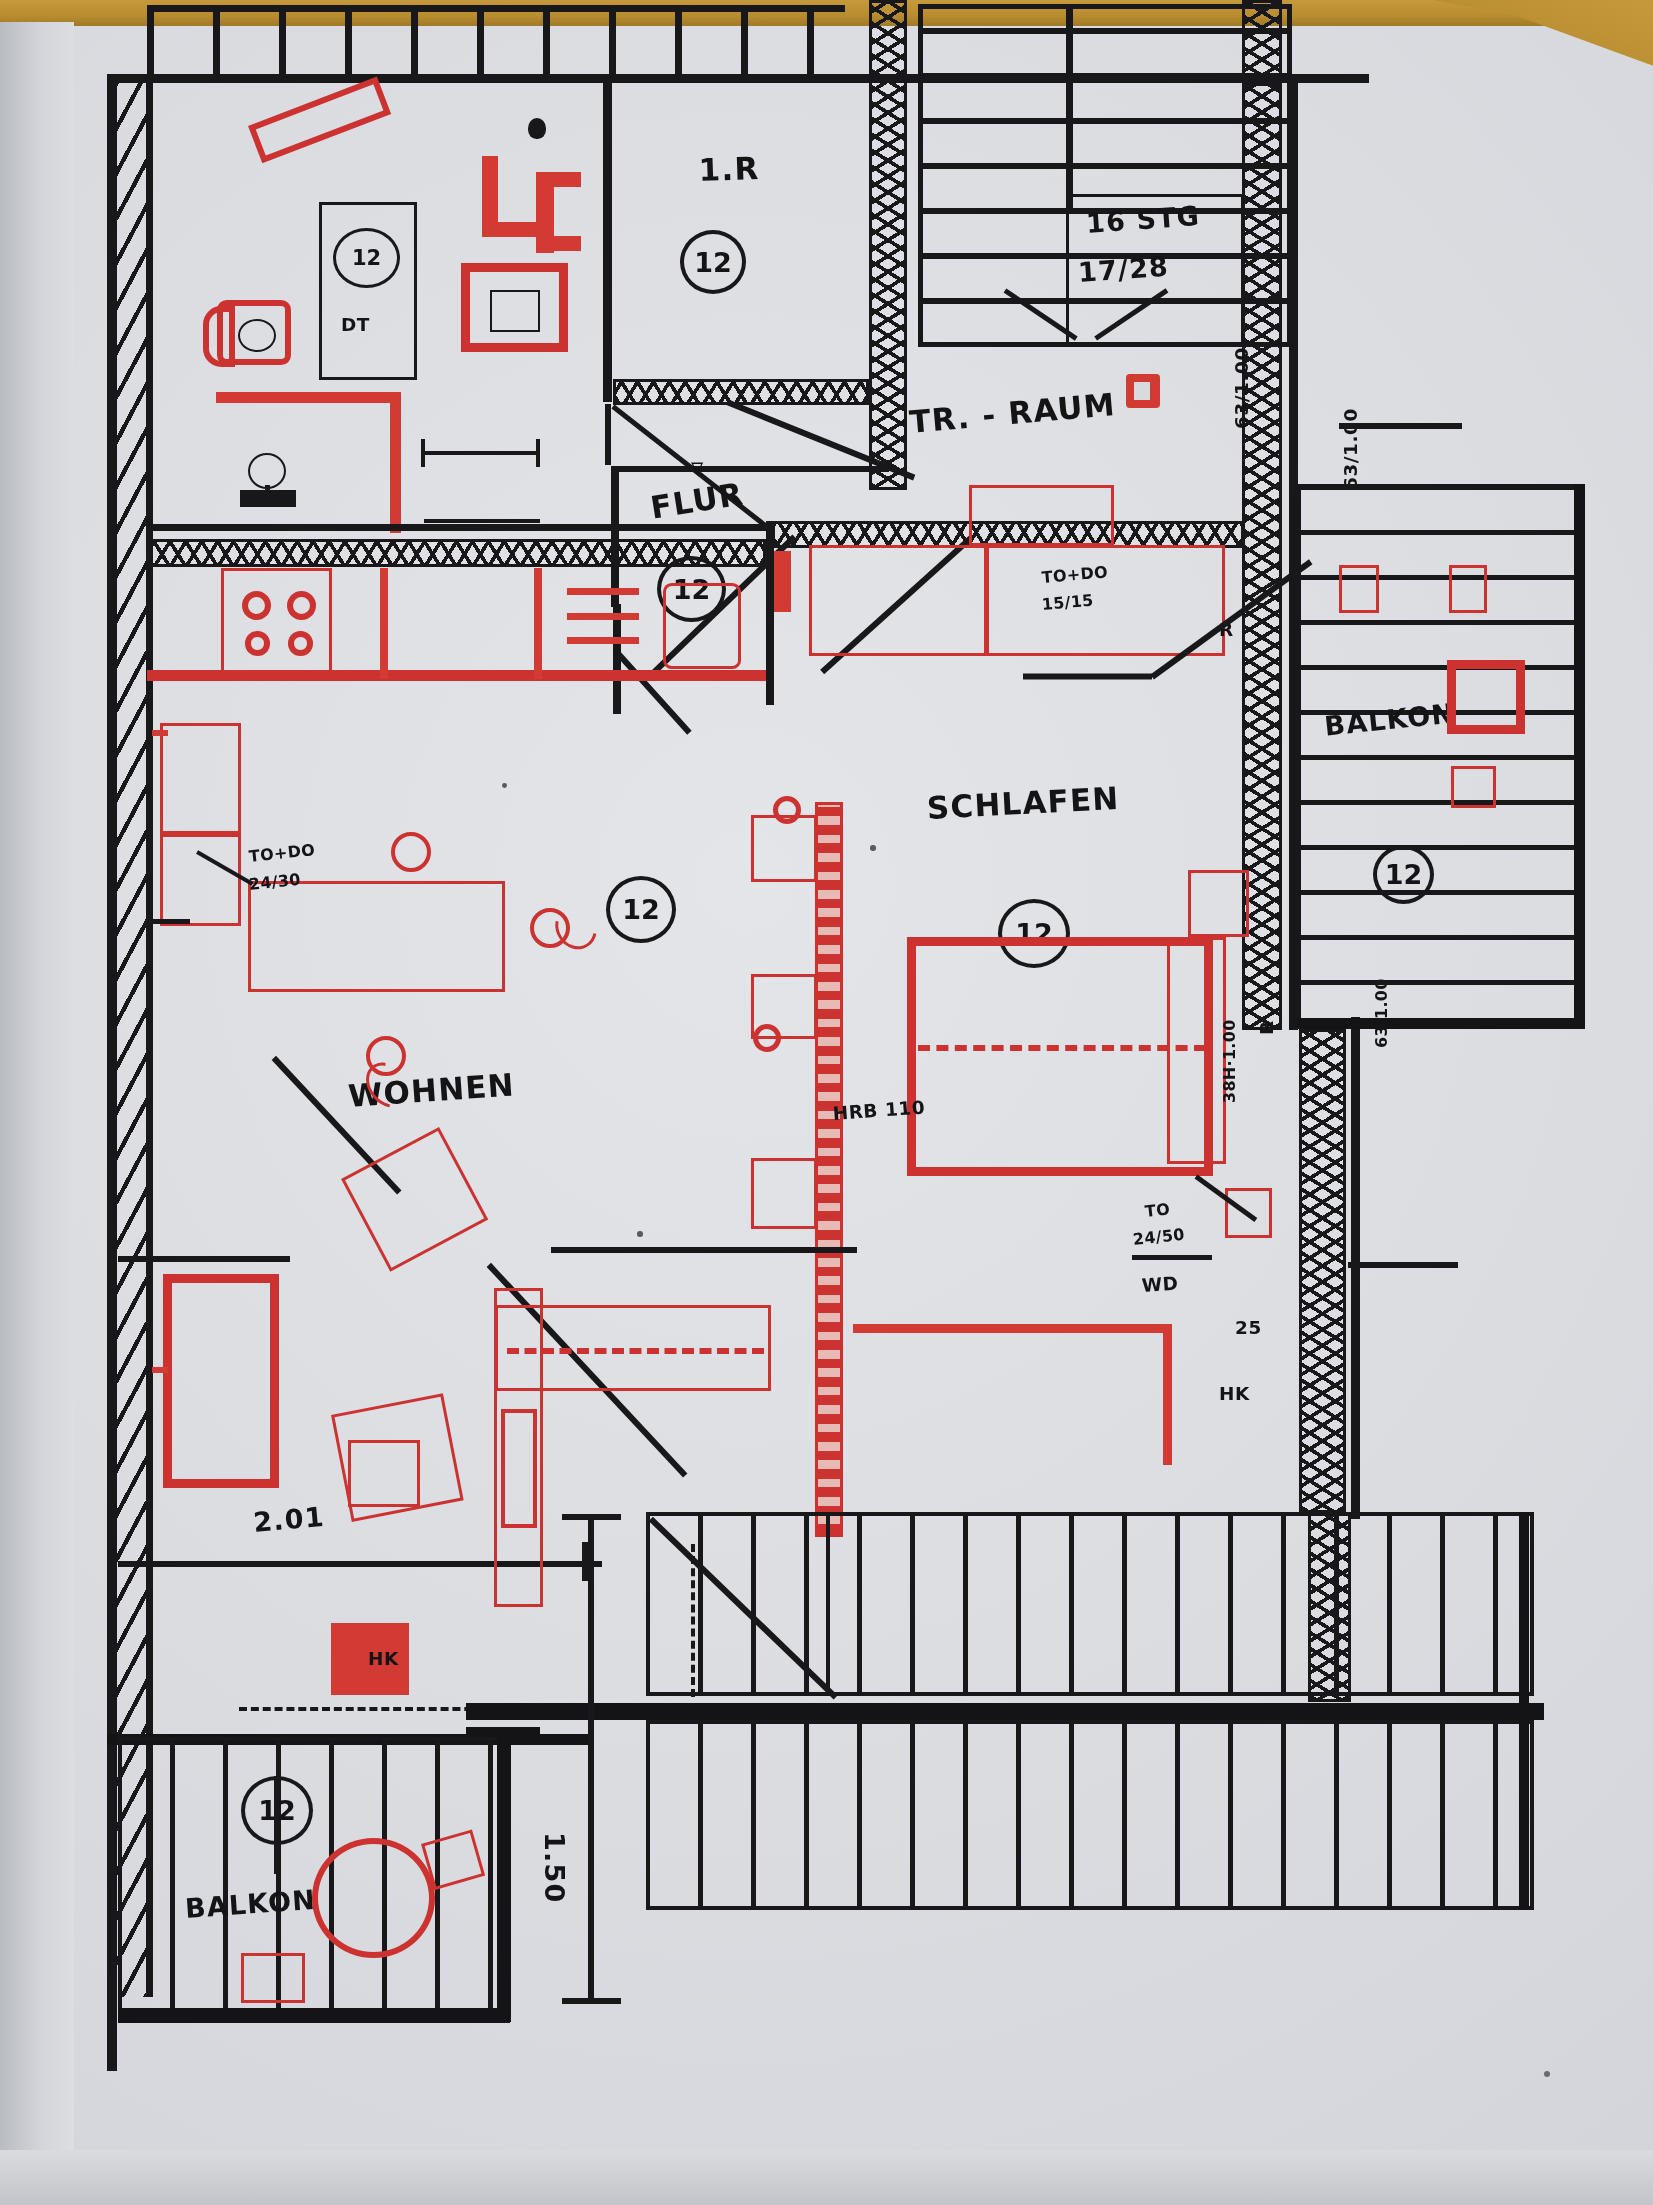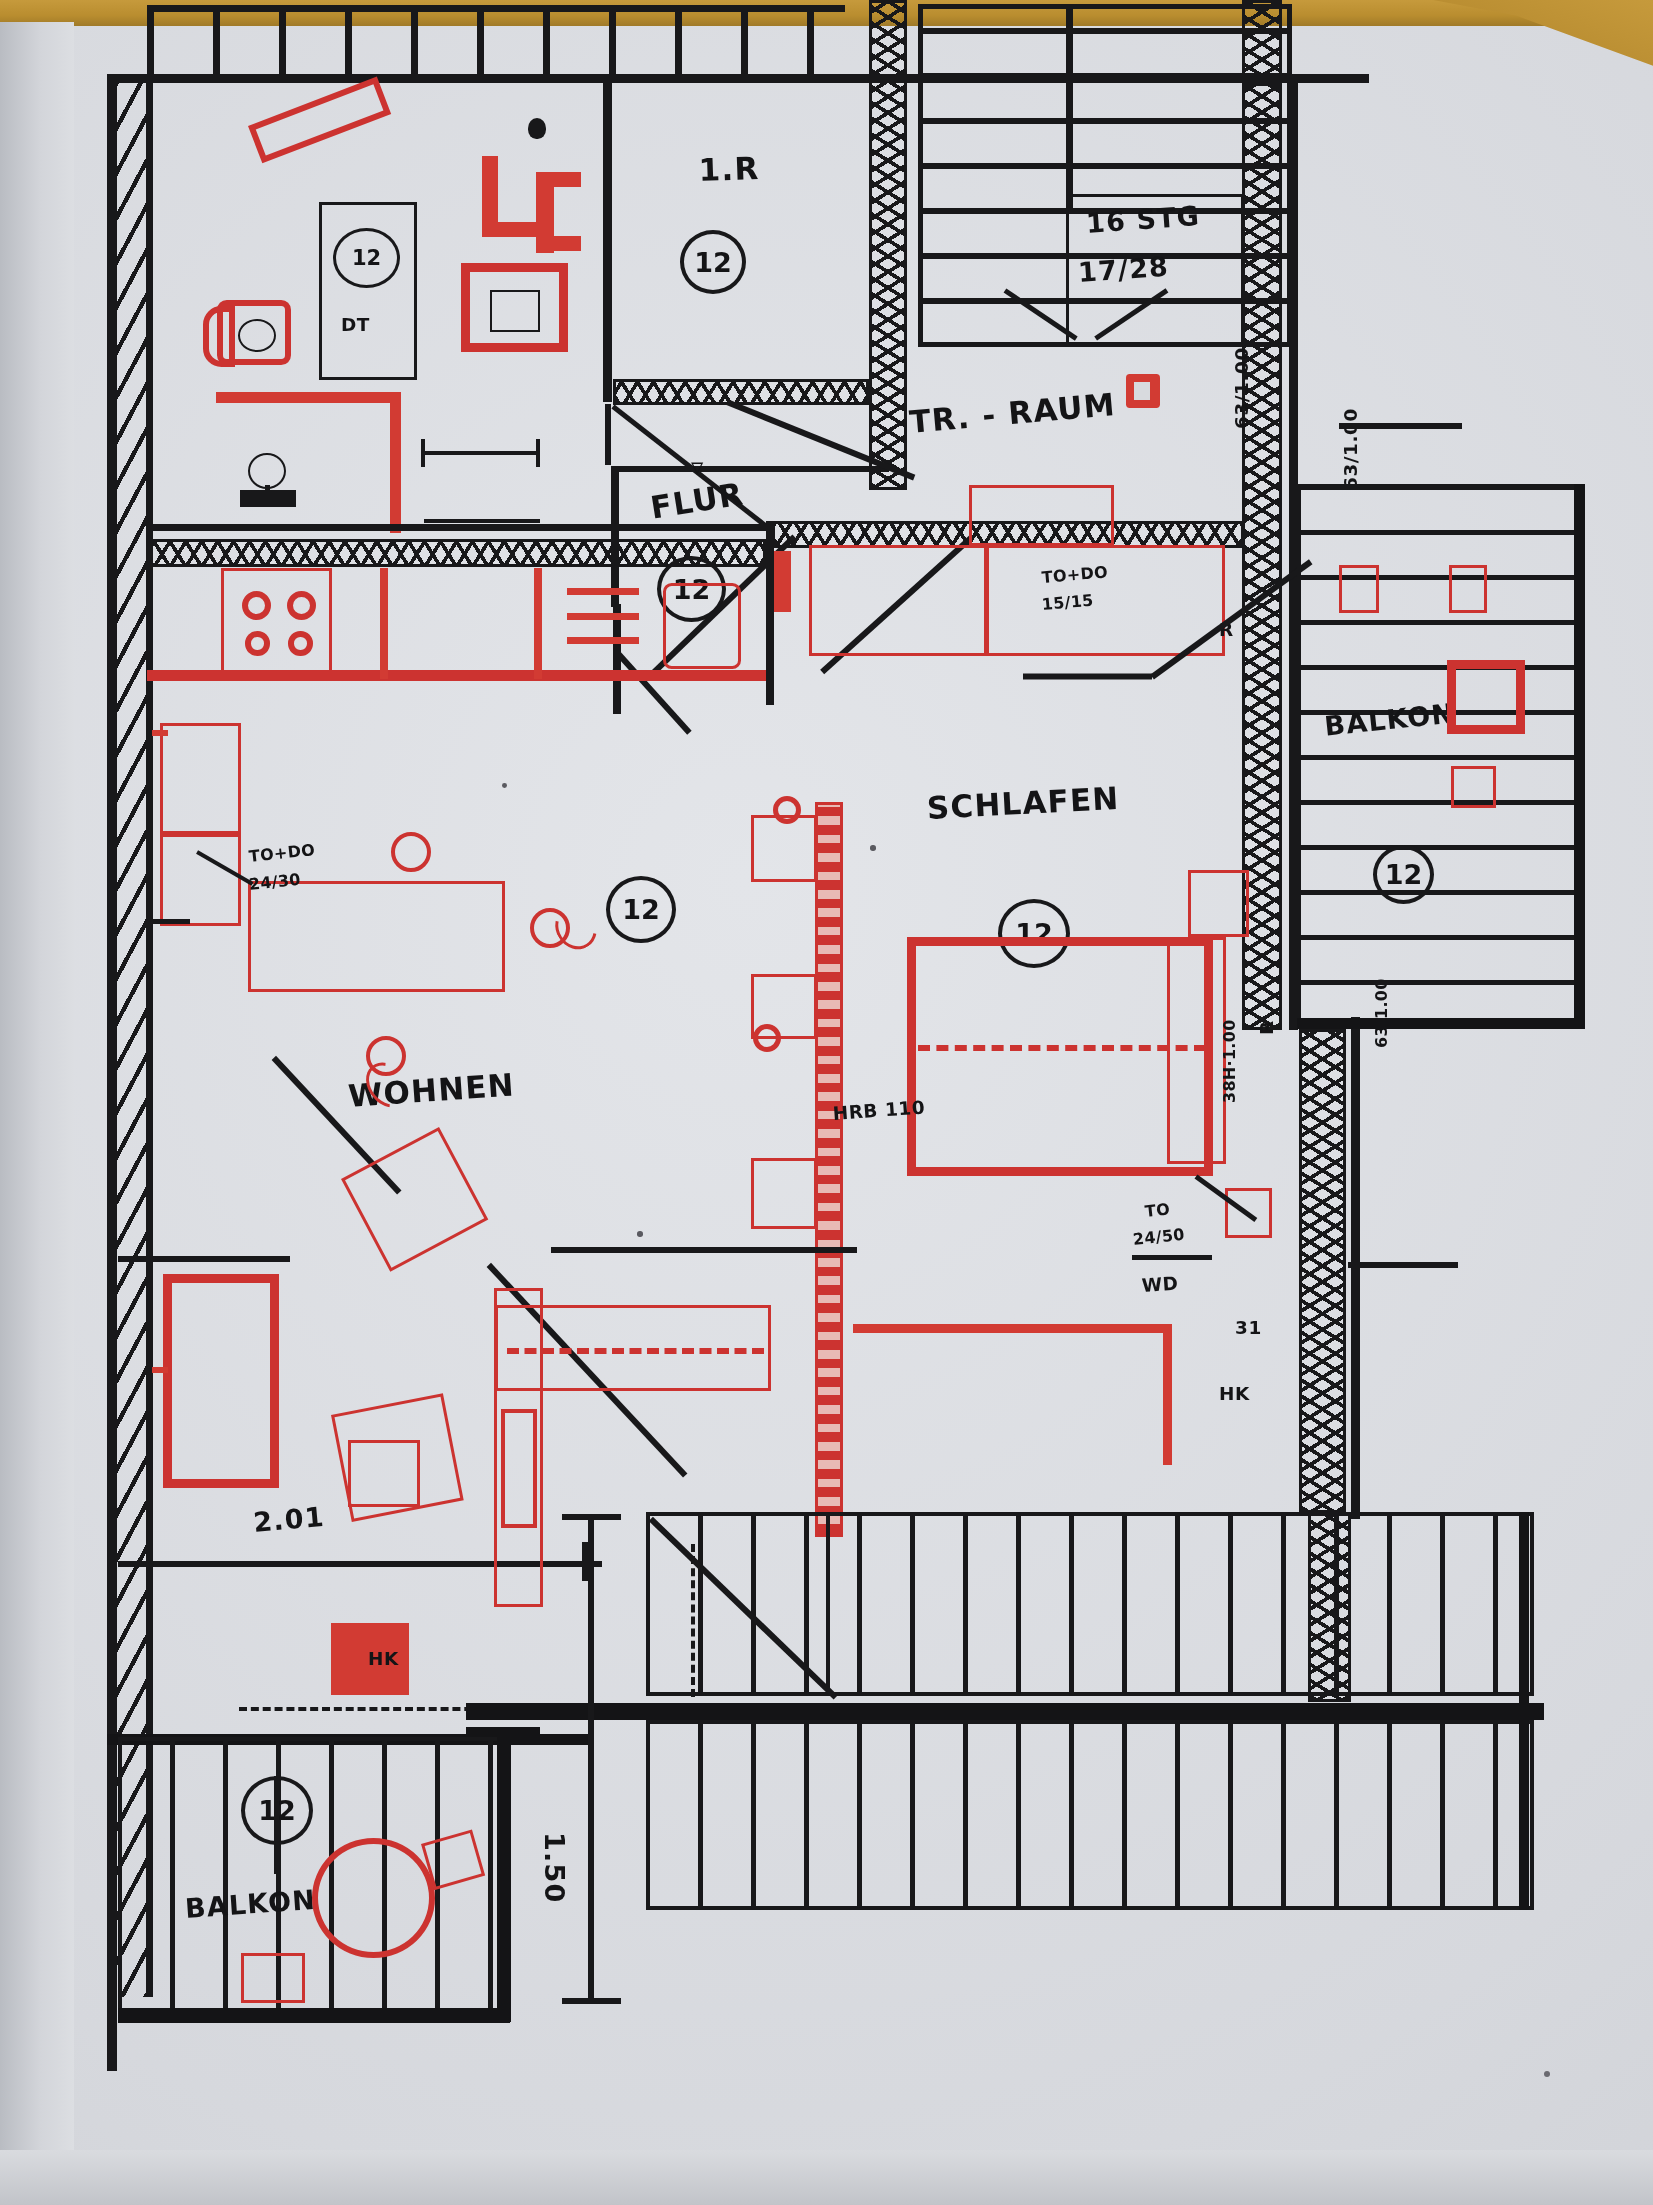--- a/index.html
+++ b/index.html
@@ -320,21 +320,21 @@
 
   <div class="lbl xs" style="left:1144px;top:1202px;transform:rotate(-6deg);">TO</div>
   <div class="lbl xs" style="left:1132px;top:1230px;transform:rotate(-6deg);">24/50</div>
   <div class="ink" style="left:1132px;top:1255px;width:80px;height:4.9px;"></div>
 
   <div class="rbox thin" style="left:1225px;top:1188px;width:47px;height:50px;"></div>
   <div class="diag" style="left:1196px;top:1174px;width:74px;height:4.9px;transform:rotate(36deg);"></div>
 
   <div class="lbl sm" style="left:1141px;top:1275px;transform:rotate(-4deg);">WD</div>
 
-  <div class="lbl sm" style="left:1235px;top:1317px;">31</div>
+  <div class="lbl sm" style="left:1235px;top:1317px;">25</div>
   <div class="lbl sm" style="left:1219px;top:1383px;">HK</div>
 
   <div class="redk" style="left:853px;top:1324px;width:319px;height:8.6px;"></div>
   <div class="redk" style="left:1163px;top:1324px;width:8.6px;height:141px;"></div>
 
   <div class="lbl lg" style="left:908px;top:404px;transform:rotate(-5deg);">TR. - RAUM</div>
 
   <div class="redk" style="left:1126px;top:374px;width:34px;height:34px;border-radius:3.7px;"></div>
   <div style="position:absolute;left:1134px;top:382px;width:16px;height:18.4px;background:#d8dade;"></div>
 

